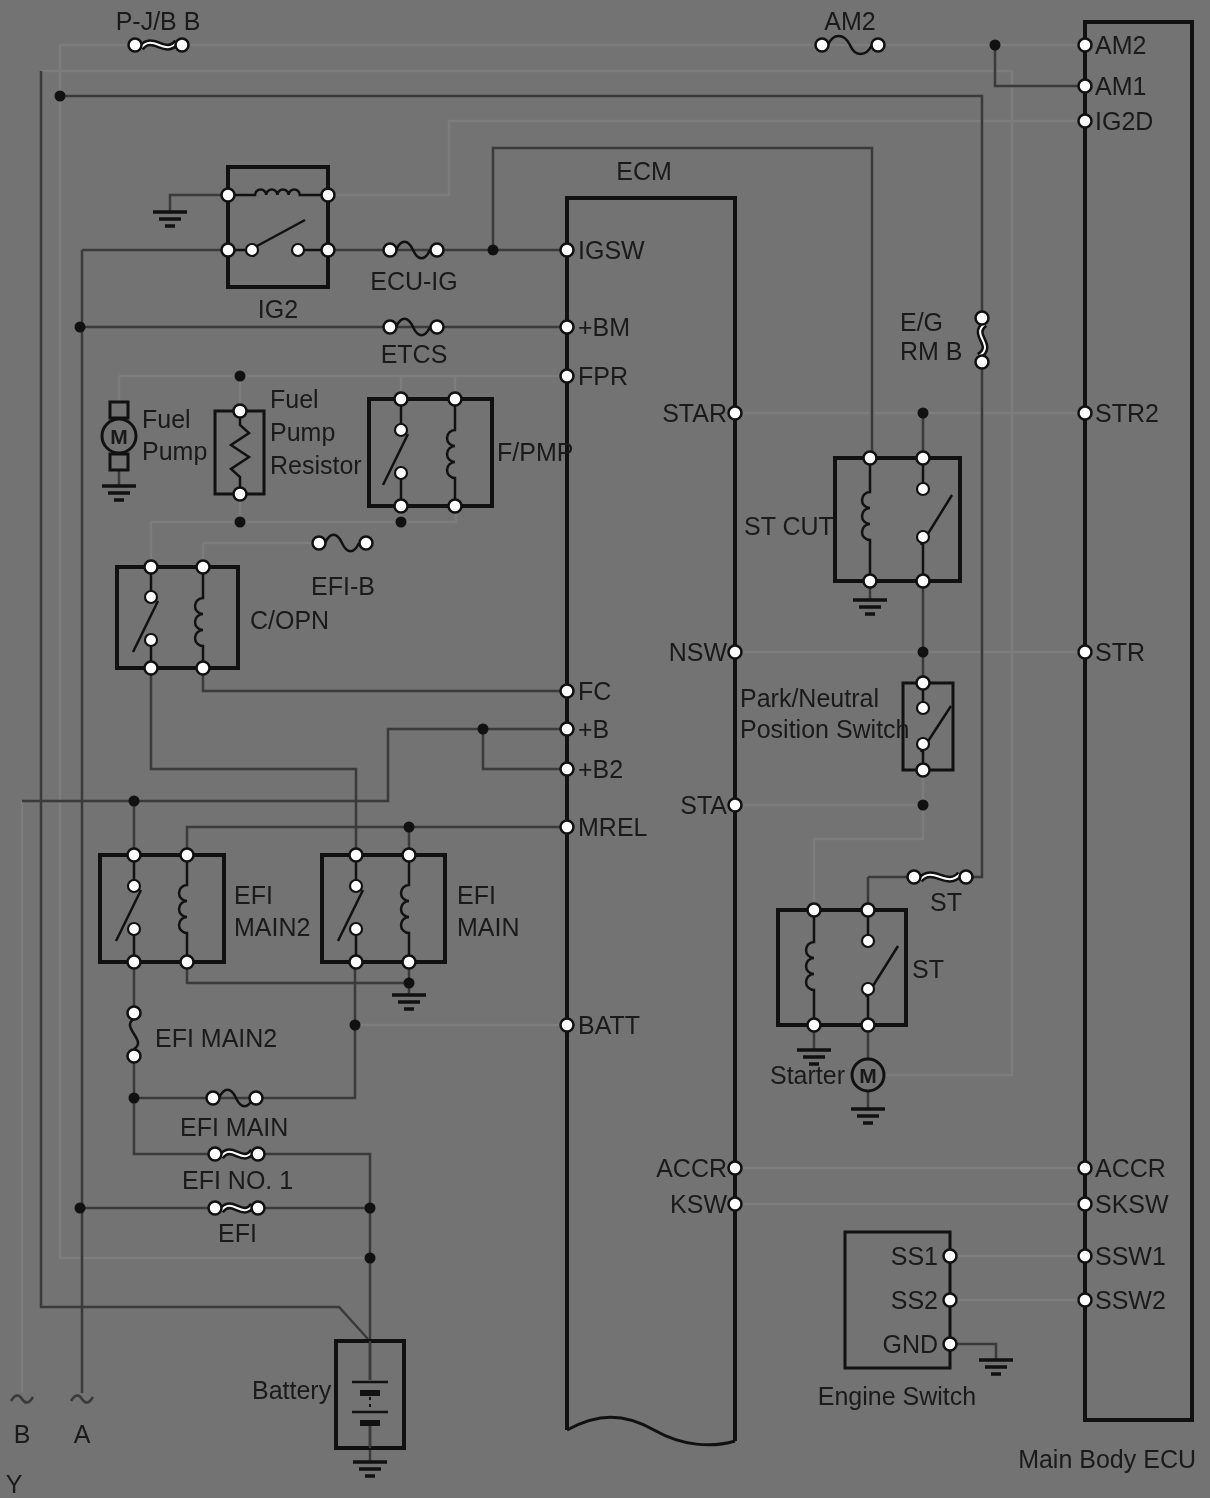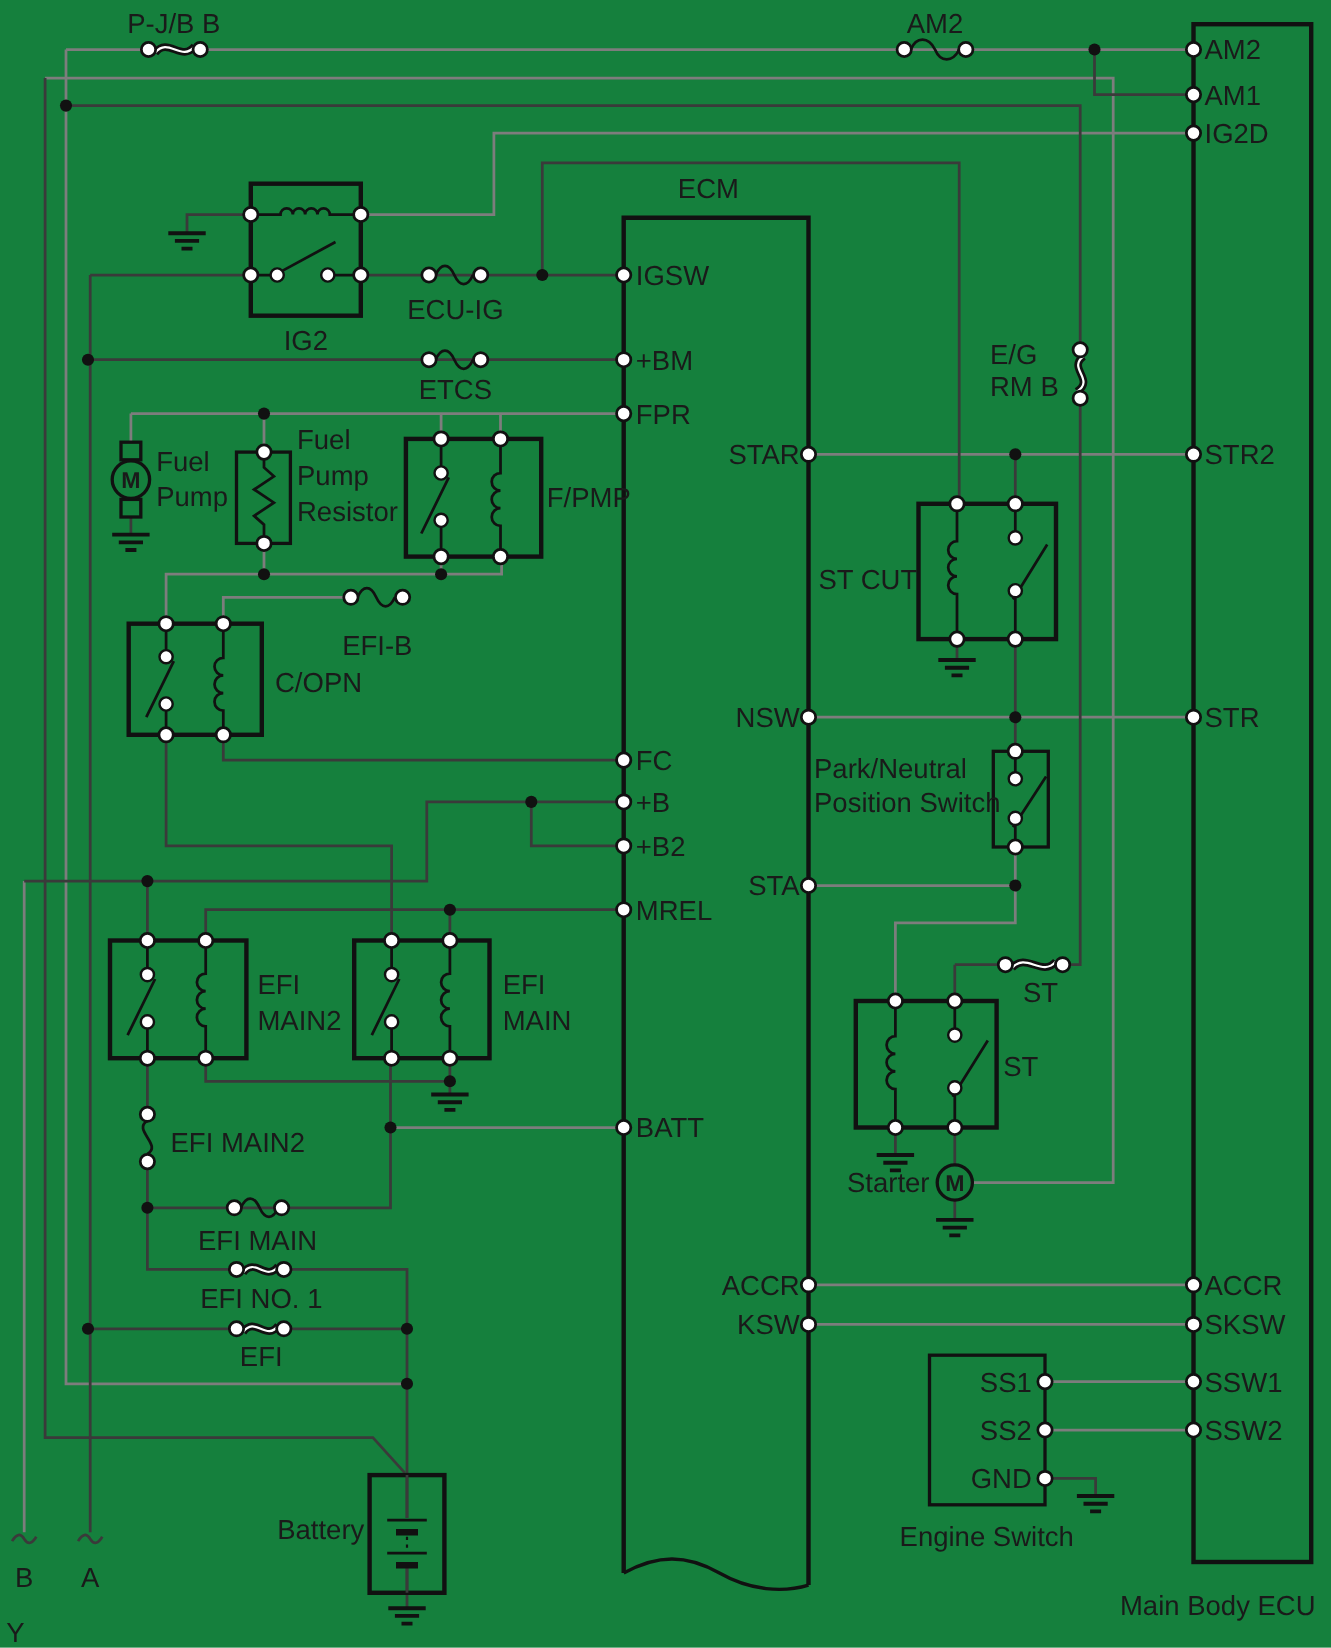--- a/index.html
+++ b/index.html
@@ -1,16 +1,16 @@
 <!DOCTYPE html>
 <html><head>
 <meta charset="utf-8">
 <style>
   html,body{margin:0;padding:0;background:#fff;}
-  .page{width:1210px;height:1498px;background:#15803d;position:relative;font-family:"Liberation Sans",sans-serif;}
+  .page{width:1210px;height:1498px;background:#737373;position:relative;font-family:"Liberation Sans",sans-serif;}
   svg{display:block;}
   .wg{stroke:#7d7d7d;stroke-width:2.5;fill:none;}
   .wd{stroke:#3a3a3a;stroke-width:2.5;fill:none;}
   .bx{stroke:#111;stroke-width:4;fill:none;}
   .bx3{stroke:#111;stroke-width:3;fill:none;}
   .sym{stroke:#111;stroke-width:2.5;fill:none;}
   .sym3{stroke:#111;stroke-width:3;fill:none;}
   .tc{stroke:#111;stroke-width:2.5;fill:#fff;}
   .ic{stroke:#111;stroke-width:2.2;fill:#fff;}
   .dot{fill:#111;stroke:none;}

